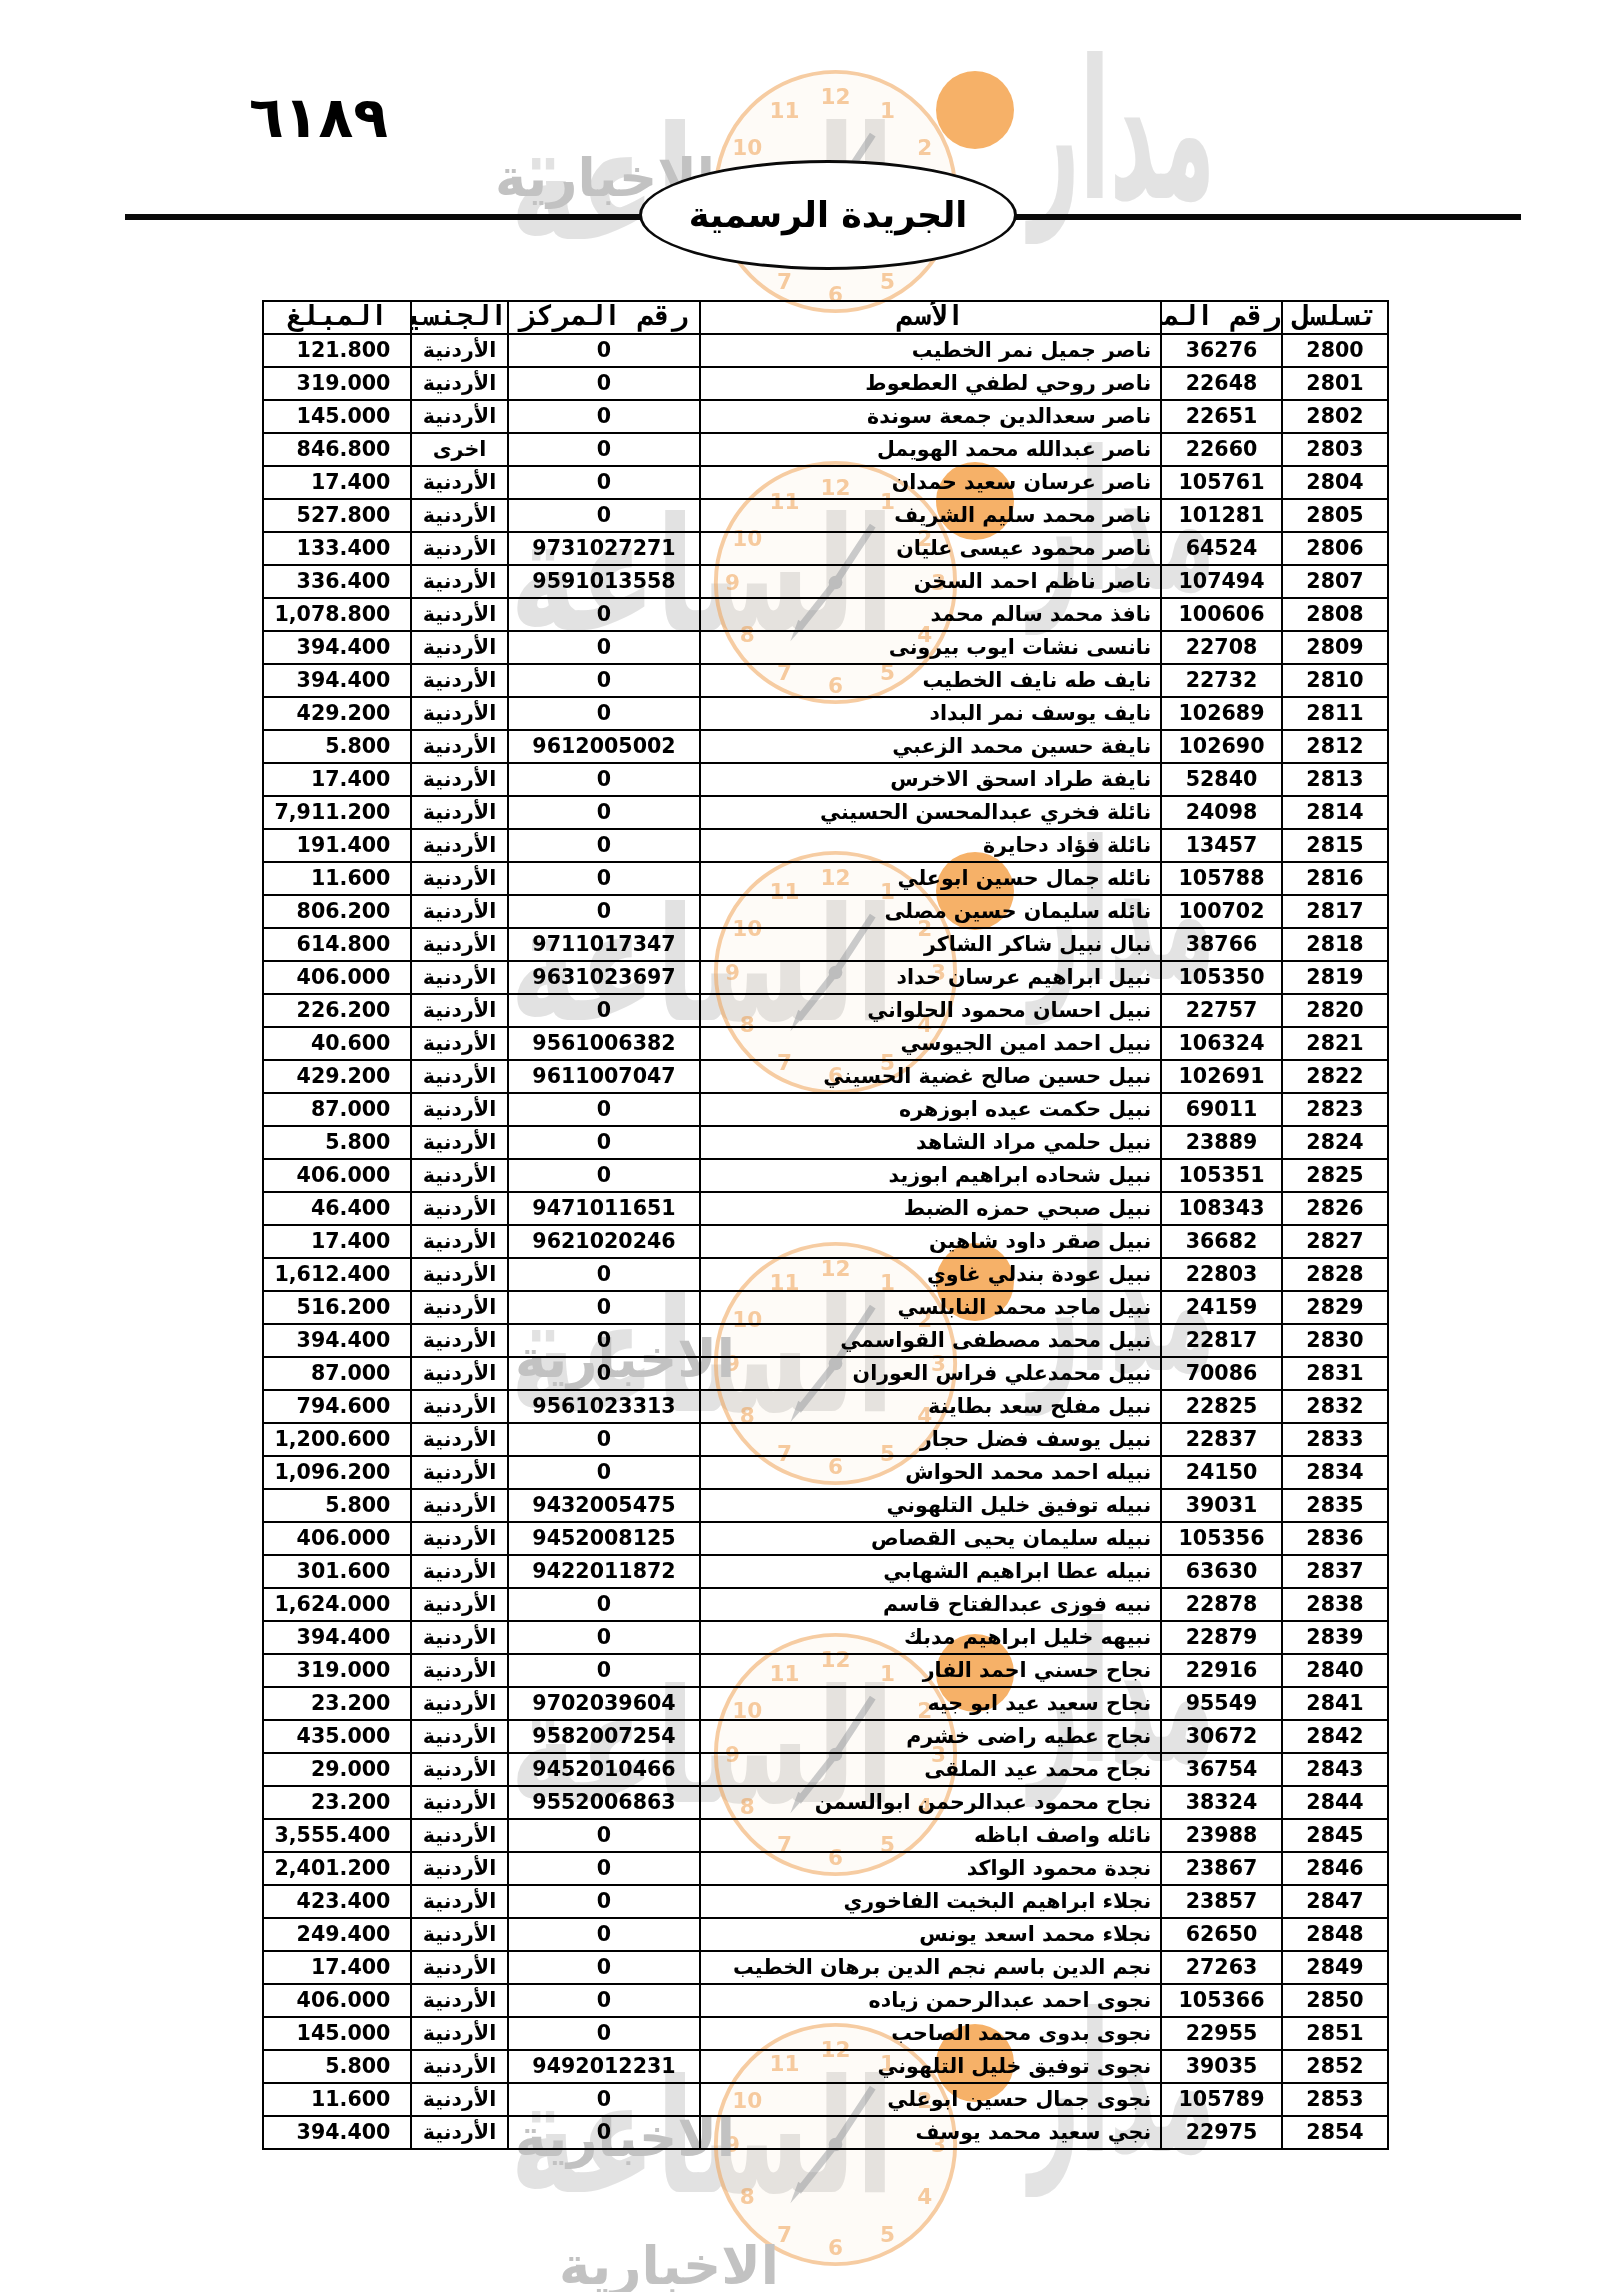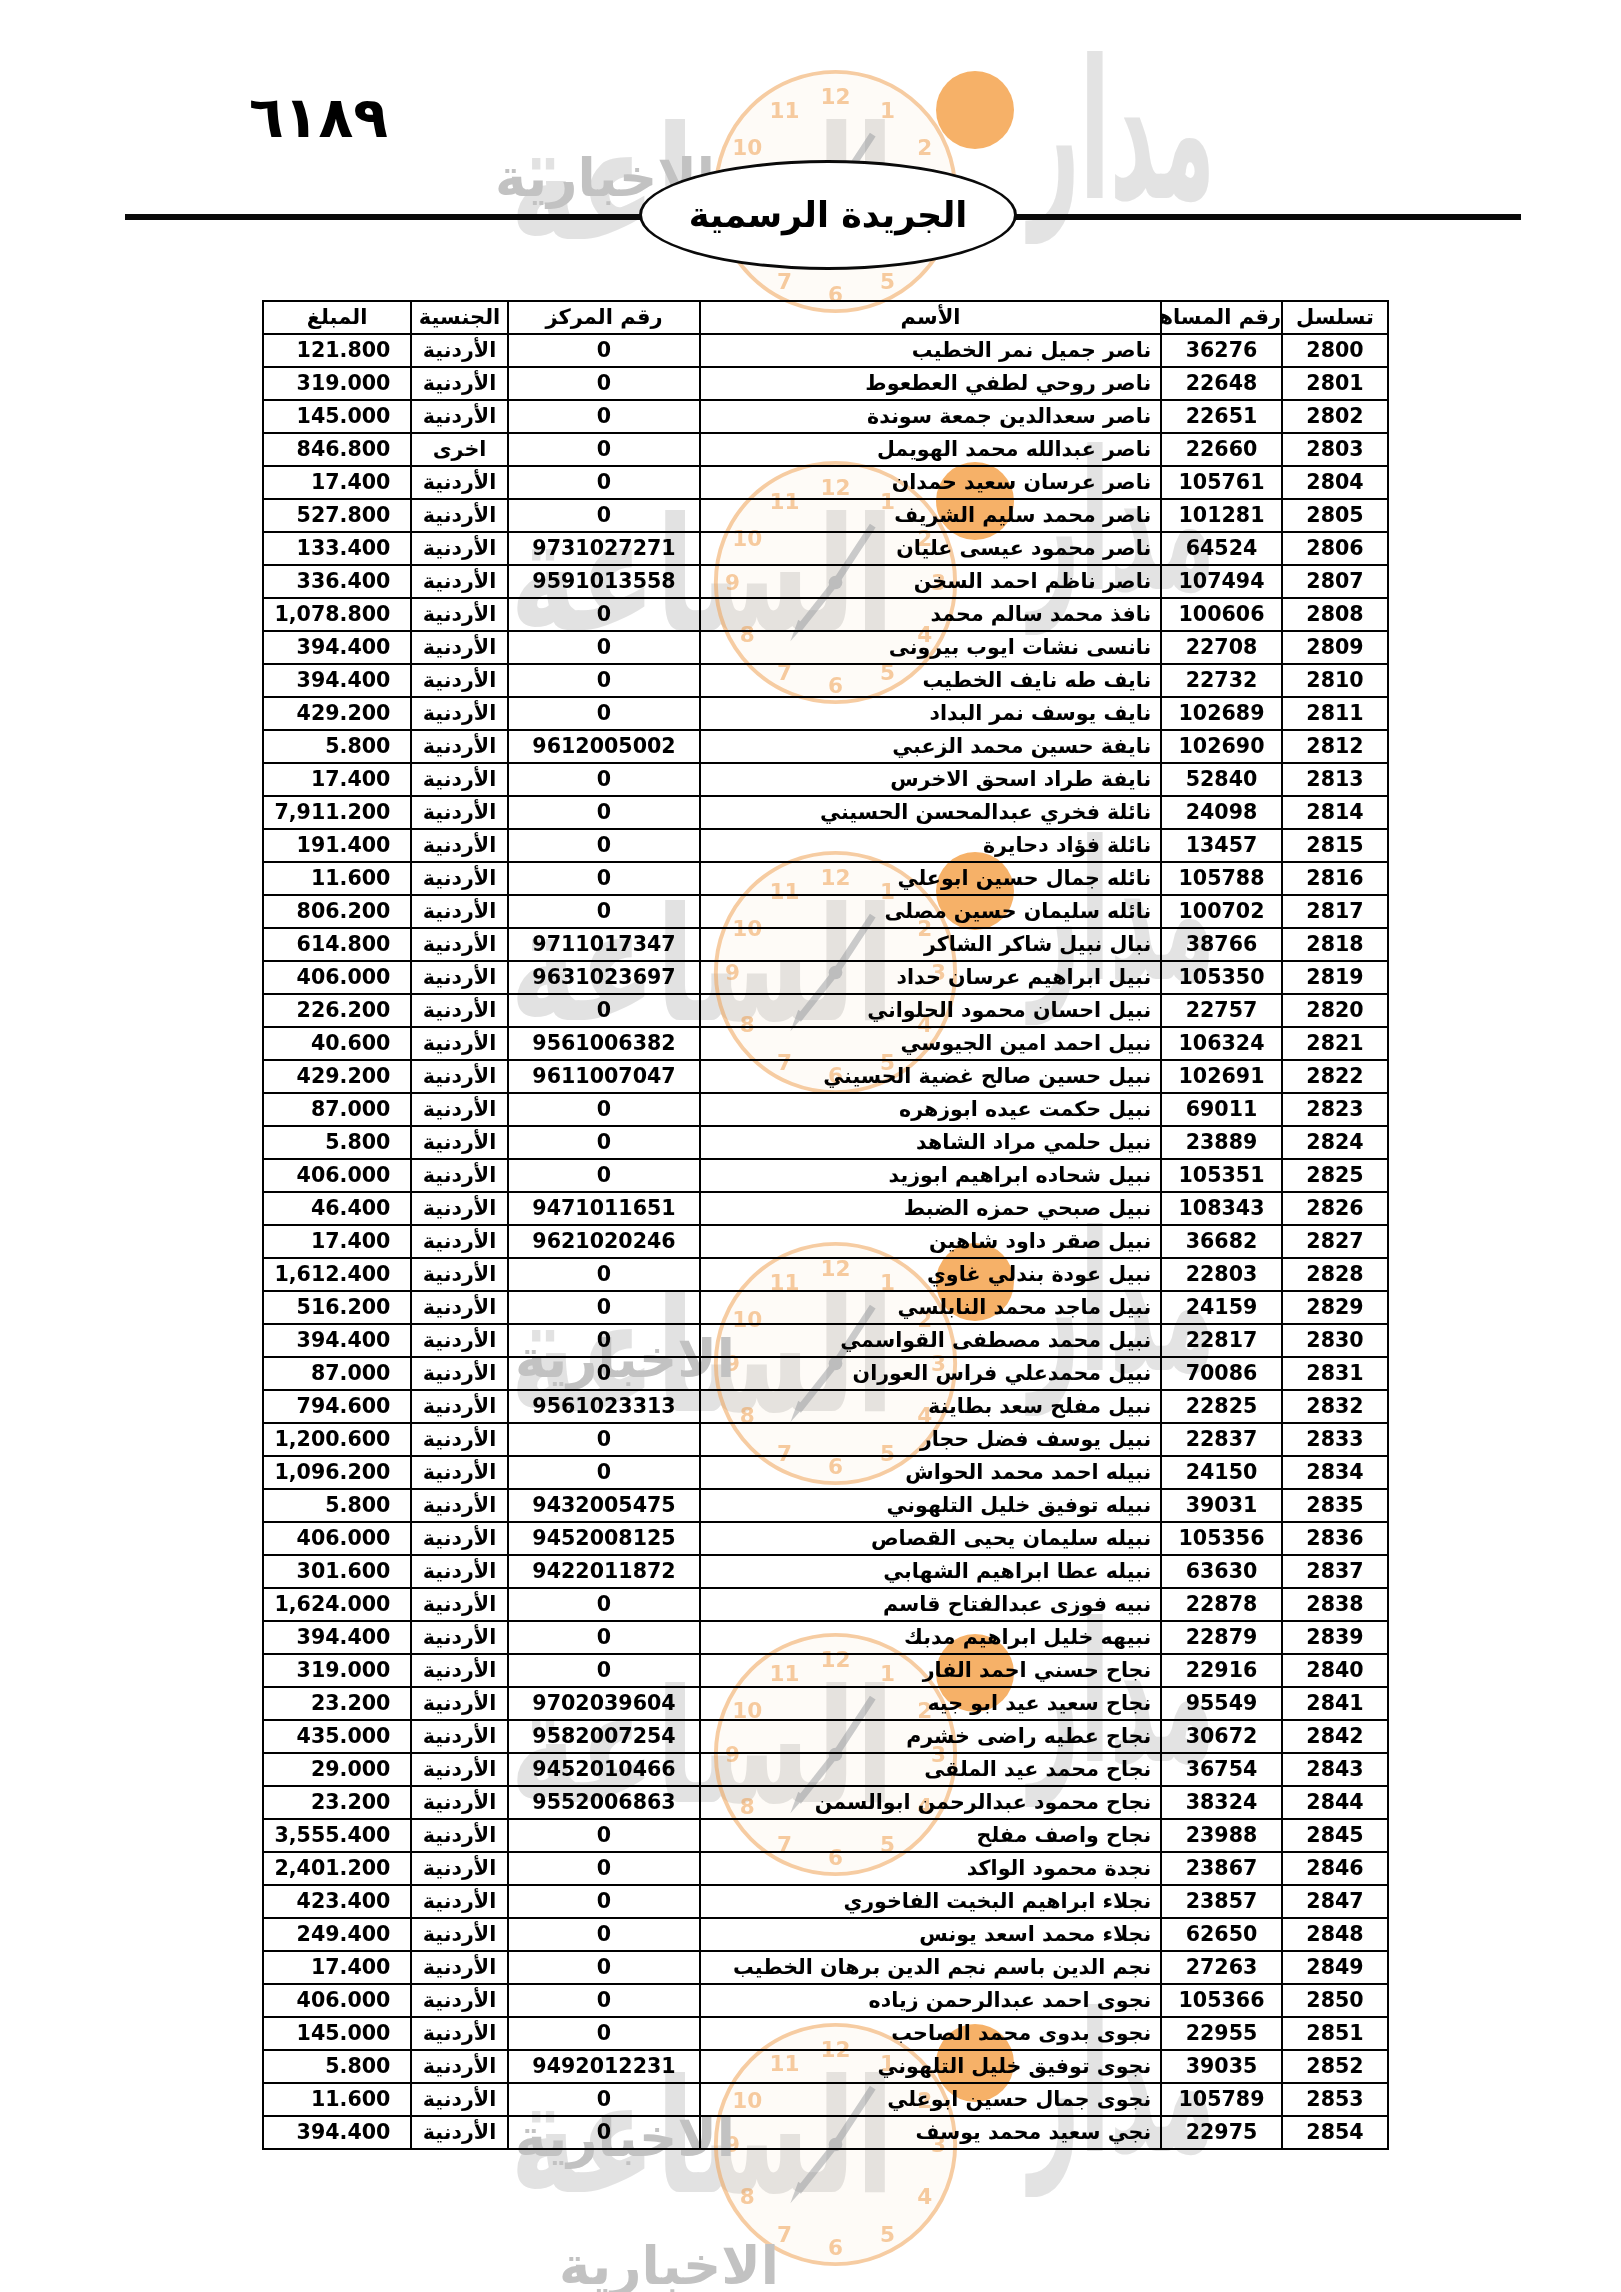--- a/index.html
+++ b/index.html
@@ -45,21 +45,21 @@
     position:absolute; left:262px; top:300px; width:1112px; z-index:2;
     border-collapse:collapse; direction:rtl; table-layout:fixed;
     border:2.9px solid #000;
   }
   .gazette-table tr { height:33px; }
   .gazette-table th, .gazette-table td {
     border:2px solid #000; padding:0; font-weight:bold; color:#000;
     text-align:center; vertical-align:middle; font-size:20.6px; line-height:1.05;
     white-space:nowrap; overflow:hidden; background:transparent;
   }
-  .gazette-table th { font-size:21px; }
+  .gazette-table th { font-size:28px;font-family:Liberation Mono, monospace; }
   .col-serial        { width:106px; }
   .col-shareholder_no{ width:121px; }
   .col-name          { width:461px; }
   .col-center_no     { width:192px; }
   .col-nationality   { width:97px; }
   .col-amount        { width:148px; }
   .gazette-table td.col-name   { text-align:right; padding-right:8.8px; }
   .gazette-table td.col-amount { direction:ltr; text-align:right; padding-right:19.6px; }
 </style>
 </head>
@@ -606,21 +606,21 @@
           <td class="col-serial">2844</td>
           <td class="col-shareholder_no">38324</td>
           <td class="col-name">نجاح محمود عبدالرحمن ابوالسمن</td>
           <td class="col-center_no">9552006863</td>
           <td class="col-nationality">الأردنية</td>
           <td class="col-amount">23.200</td>
         </tr>
         <tr>
           <td class="col-serial">2845</td>
           <td class="col-shareholder_no">23988</td>
-          <td class="col-name">نجاح واصف مفلح</td>
+          <td class="col-name">نائله واصف اباظه</td>
           <td class="col-center_no">0</td>
           <td class="col-nationality">الأردنية</td>
           <td class="col-amount">3,555.400</td>
         </tr>
         <tr>
           <td class="col-serial">2846</td>
           <td class="col-shareholder_no">23867</td>
           <td class="col-name">نجدة محمود الواكد</td>
           <td class="col-center_no">0</td>
           <td class="col-nationality">الأردنية</td>

